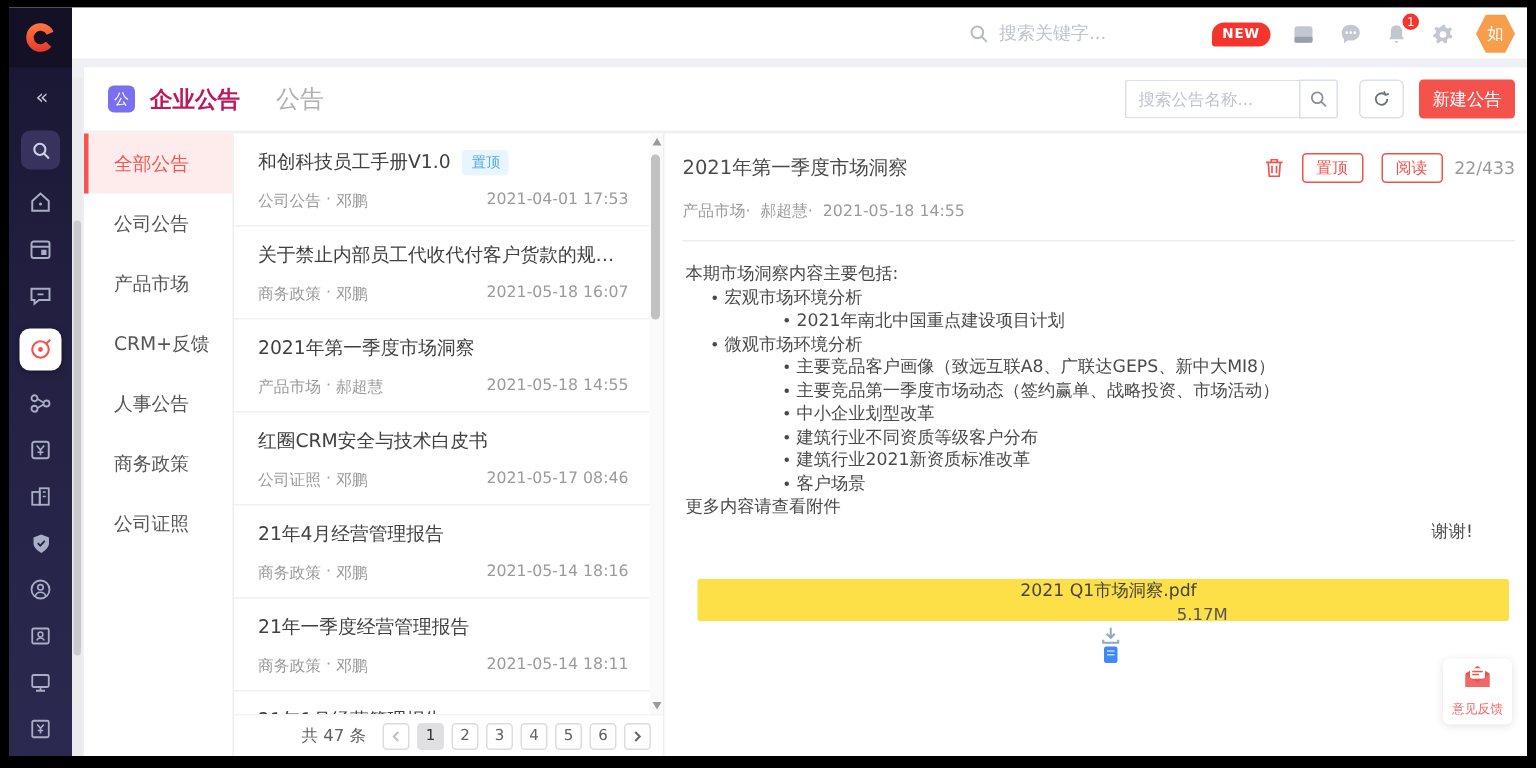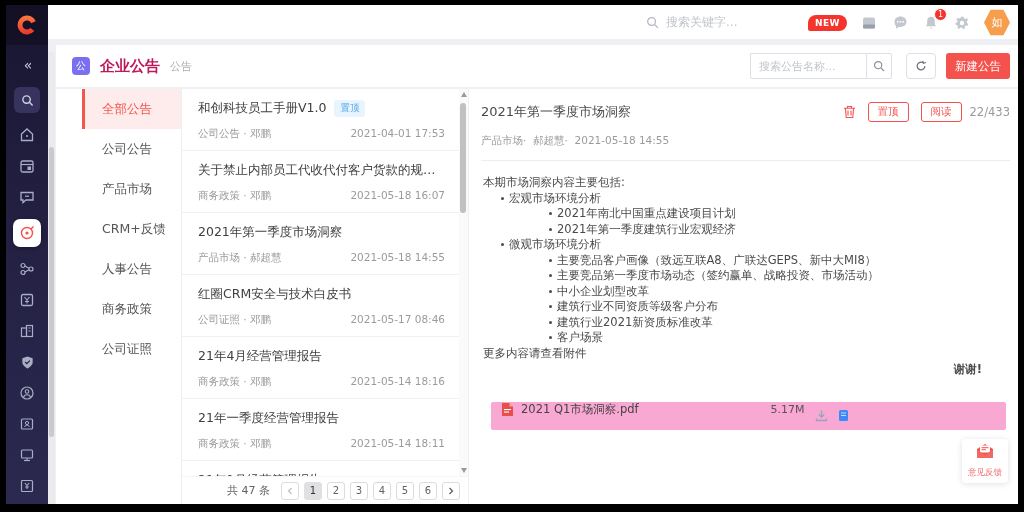--- a/index.html
+++ b/index.html
@@ -25,30 +25,30 @@
   .avatar { width:26px; height:27px; background:#f79e4c; color:#fff; font-size:11px; display:flex; align-items:center; justify-content:center; clip-path:polygon(25% 3%,75% 3%,100% 50%,75% 97%,25% 97%,0% 50%); }
 
   
   .content { position:absolute; left:42px; right:0; top:35px; bottom:0; background:#eff0f3; }
   .gutter { position:absolute; left:0; top:12px; bottom:0; width:7px; background:#ebebee; }
   .gutter .thumb { position:absolute; left:1px; width:5px; top:95px; height:290px; background:#c9c9ce; border-radius:3px; }
 
   .phead { position:absolute; left:8px; right:0; top:5px; height:42px; background:#fff; display:flex; align-items:center; padding:0 8px 0 16px; }
   .picon { width:18px; height:18px; background:#7a6ff0; border-radius:4px; color:#fff; font-size:10px; display:flex; align-items:center; justify-content:center; }
   .ptitle { font-size:15px; font-weight:bold; color:#be185d; margin-left:10px; }
-  .ptag { font-size:11px; color:#b0b0b0; margin-left:10px; }
+  .ptag { font-size:16px; color:#b0b0b0; margin-left:24px; }
   .ptools { margin-left:auto; display:flex; align-items:center; }
   .psearch { display:flex; }
   .psearch input { width:116px; height:26px; border:1px solid #dcdfe6; border-right:none; border-radius:2px 0 0 2px; font-size:11px; padding:0 8px; color:#666; outline:none; }
   .psearch input::placeholder { color:#c0c4cc; }
   .psearch .sbtn { width:26px; height:26px; border:1px solid #dcdfe6; border-radius:0 2px 2px 0; background:#fff; display:flex; align-items:center; justify-content:center; }
   .rbtn { width:30px; height:26px; border:1px solid #dcdfe6; border-radius:4px; background:#fff; margin-left:14px; display:flex; align-items:center; justify-content:center; }
   .newbtn { height:26px; background:#f4524d; color:#fff; font-size:11.5px; border:none; border-radius:3px; padding:0 9px; margin-left:10px; }
 
-  .cols { position:absolute; left:8px; right:0; top:49px; bottom:0; background:#fff; display:flex;padding-left:26px; }
+  .cols { position:absolute; left:8px; right:0; top:49px; bottom:0; background:#fff; display:flex; }
 
   
   .cats { width:100px; border-right:1px solid #efefef; flex-shrink:0; }
   .cat { height:40px; line-height:40px; padding-left:17px; font-size:12.5px; color:#555; border-left:3px solid transparent; white-space:nowrap; cursor:pointer; }
   .cat.active { background:#fdeceb; color:#f4564f; border-left-color:#f4564f; }
 
   
   .listcol { width:287px; flex-shrink:0; position:relative; border-right:1px solid #efefef; }
   .items { position:absolute; left:0; right:9px; top:0; bottom:28px; overflow:hidden; }
   .item { height:62px; padding:11px 14px 0 16px; border-bottom:1px solid #f1f1f1; cursor:pointer; }
@@ -77,22 +77,22 @@
   .abtn { border:1px solid #f4514d; color:#f4514d; font-size:10.5px; padding:2px 9px; border-radius:3px; margin-left:12px; background:#fff; cursor:pointer; }
   .dcount { font-size:11.5px; color:#999; margin-left:8px; }
   .dmeta { font-size:10.5px; color:#9b9b9b; margin-top:12px; padding-bottom:12px; border-bottom:1px solid #ededed; }
   .dbody { padding:14px 8px 0 14px; font-size:11.5px; color:#4a4a4a; line-height:15.5px; }
   .bull { position:relative; }
   .bull.lv1 { padding-left:26px; }
   .bull.lv2 { padding-left:74px; }
   .bull::before { content:""; position:absolute; width:3px; height:3px; background:#4a4a4a; border-radius:50%; top:6px; }
   .bull.lv1::before { left:18px; }
   .bull.lv2::before { left:66px; }
-  .thanks { text-align:right; padding-right:28px; margin-top:1px;font-weight:bold; }
-  .attach { margin:24px 4px 0 8px; height:28px; background:#f9a8d4; border-radius:2px; display:flex; padding:0 10px; }
+  .thanks { text-align:right; padding-right:28px; margin-top:1px; }
+  .attach { margin:24px 4px 0 8px; height:28px; background:#fde047; border-radius:2px; display:flex; align-items:center; padding:0 10px;flex-direction:column; }
   .aname { font-size:11.5px; color:#444; margin-left:7px; }
   .asize { font-size:11px; color:#555; margin-left:132px; }
   .aico { margin-left:10px; display:flex; align-items:center; cursor:pointer; }
 
   .feedback { position:absolute; right:10px; bottom:21px; width:46px; height:44px; background:#fff; border-radius:4px; box-shadow:0 1px 6px rgba(0,0,0,.12); display:flex; flex-direction:column; align-items:center; justify-content:center; gap:8px; cursor:pointer; }
   .feedback .flabel { font-size:8.5px; color:#ef6a6a; }
 </style>
 </head>
 <body>
 
@@ -421,21 +421,20 @@
           <div class="dmeta">
             <span>产品市场</span><span>·</span>
             <span>&nbsp;</span><span>郝超慧</span><span>·</span>
             <span>&nbsp;</span><span>2021-05-18 14:55</span>
           </div>
         </div>
         <div class="dbody">
           <div>本期市场洞察内容主要包括:</div>
           <div class="bull lv1">宏观市场环境分析</div>
             <div class="bull lv2">2021年南北中国重点建设项目计划</div>
-            <div class="bull lv2">2021年第一季度建筑行业宏观经济</div>
             <div class="bull lv1">微观市场环境分析</div>
             <div class="bull lv2">主要竞品客户画像（致远互联A8、广联达GEPS、新中大MI8）</div>
             <div class="bull lv2">主要竞品第一季度市场动态（签约赢单、战略投资、市场活动）</div>
             <div class="bull lv2">中小企业划型改革</div>
             <div class="bull lv2">建筑行业不同资质等级客户分布</div>
             <div class="bull lv2">建筑行业2021新资质标准改革</div>
             <div class="bull lv2">客户场景</div>
           <div>更多内容请查看附件</div>
           <div class="thanks">谢谢!</div>
           <div class="attach">

